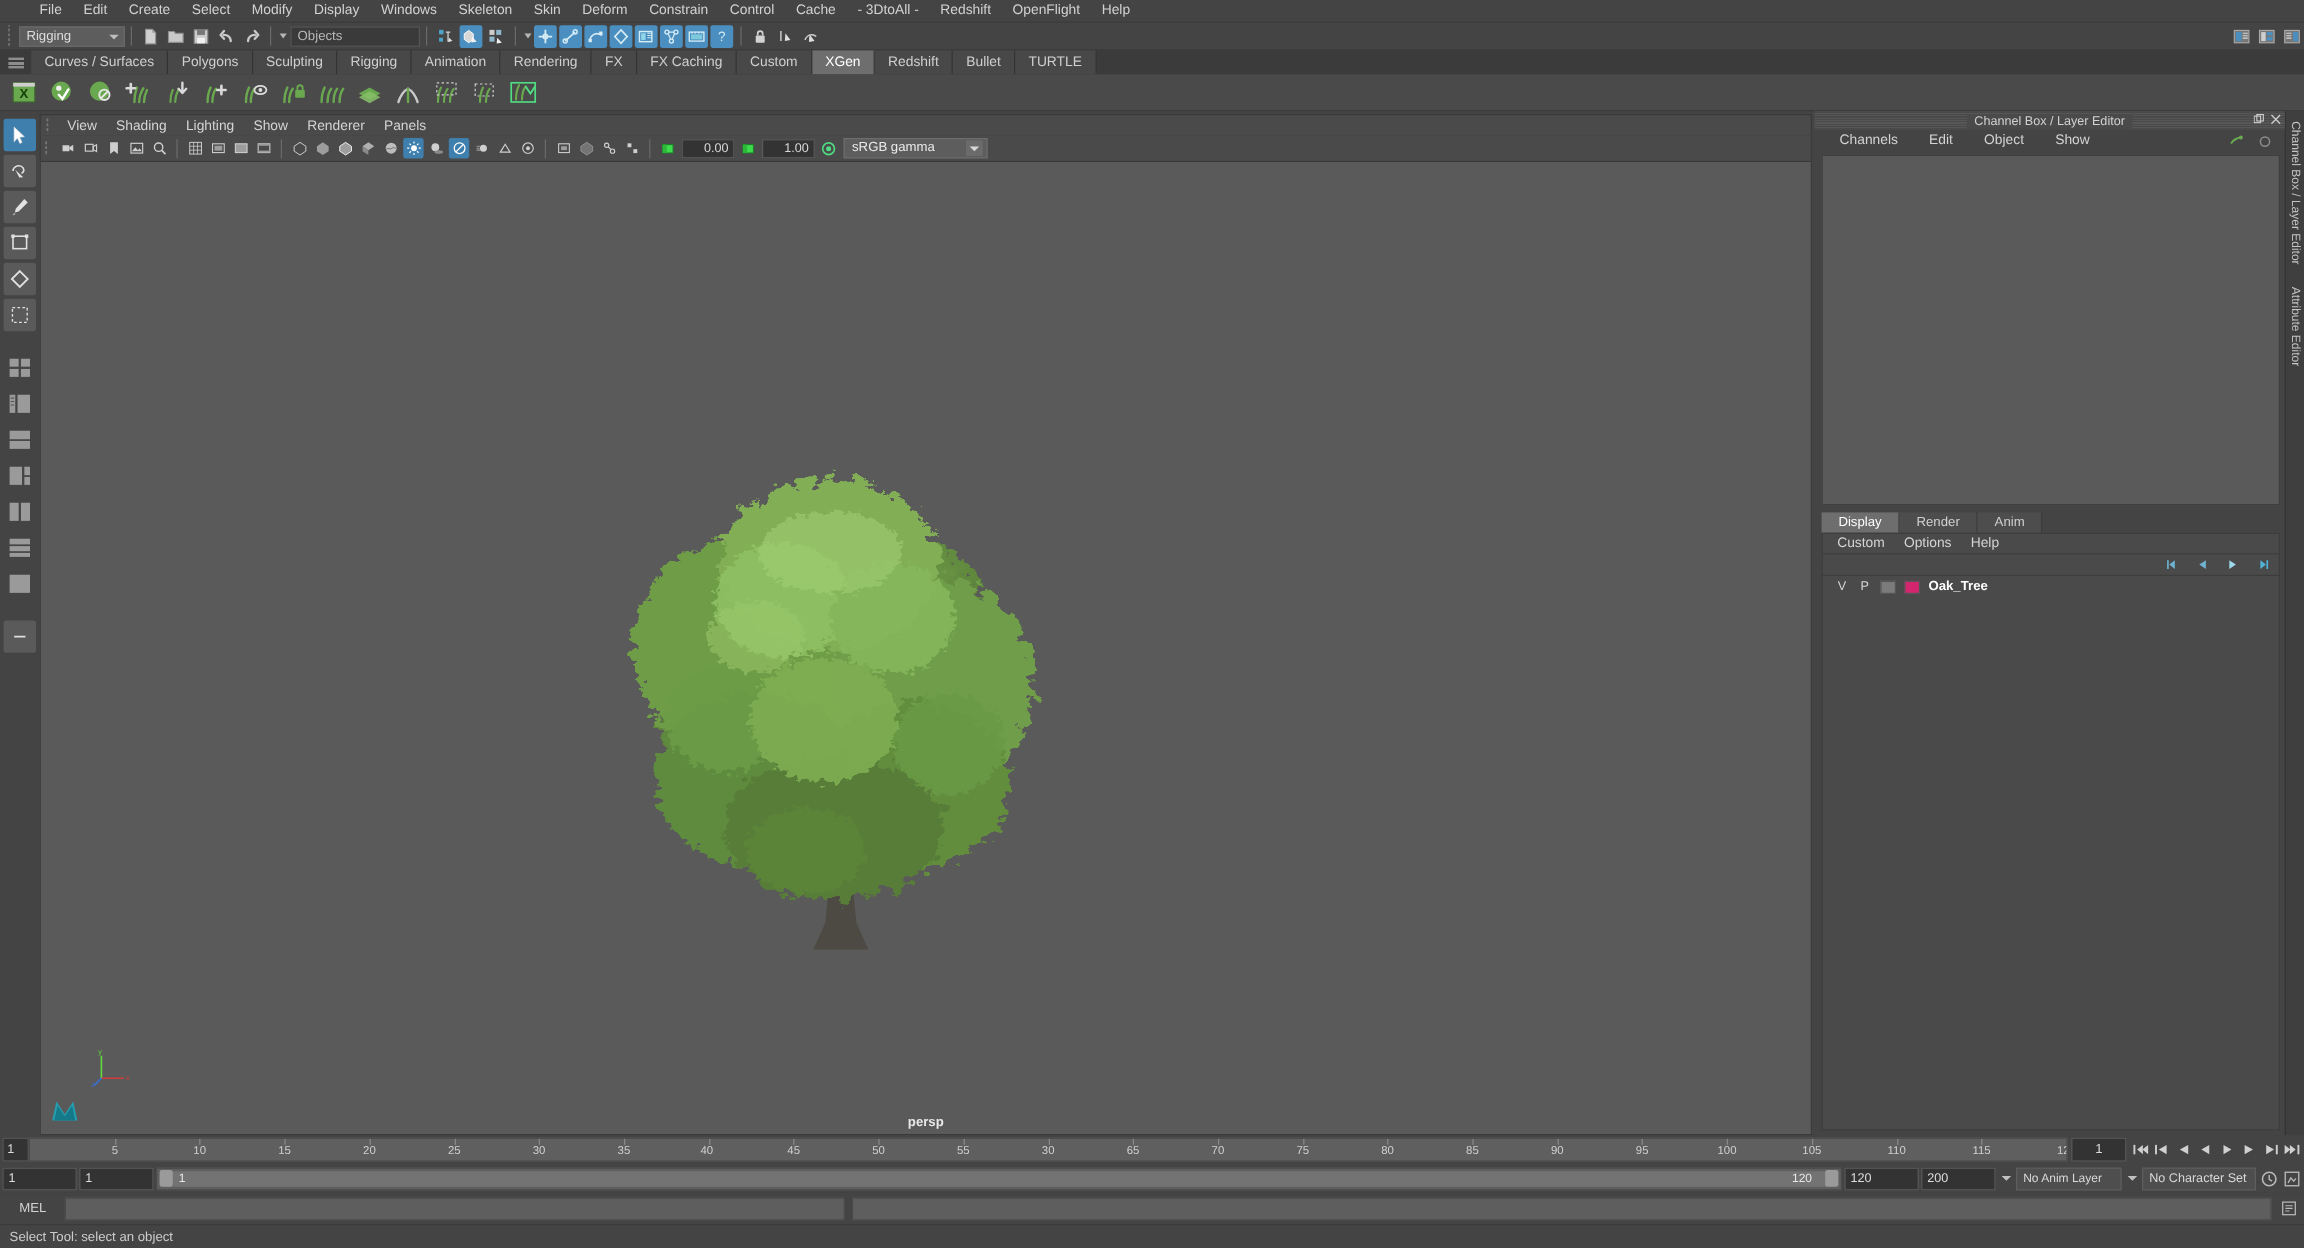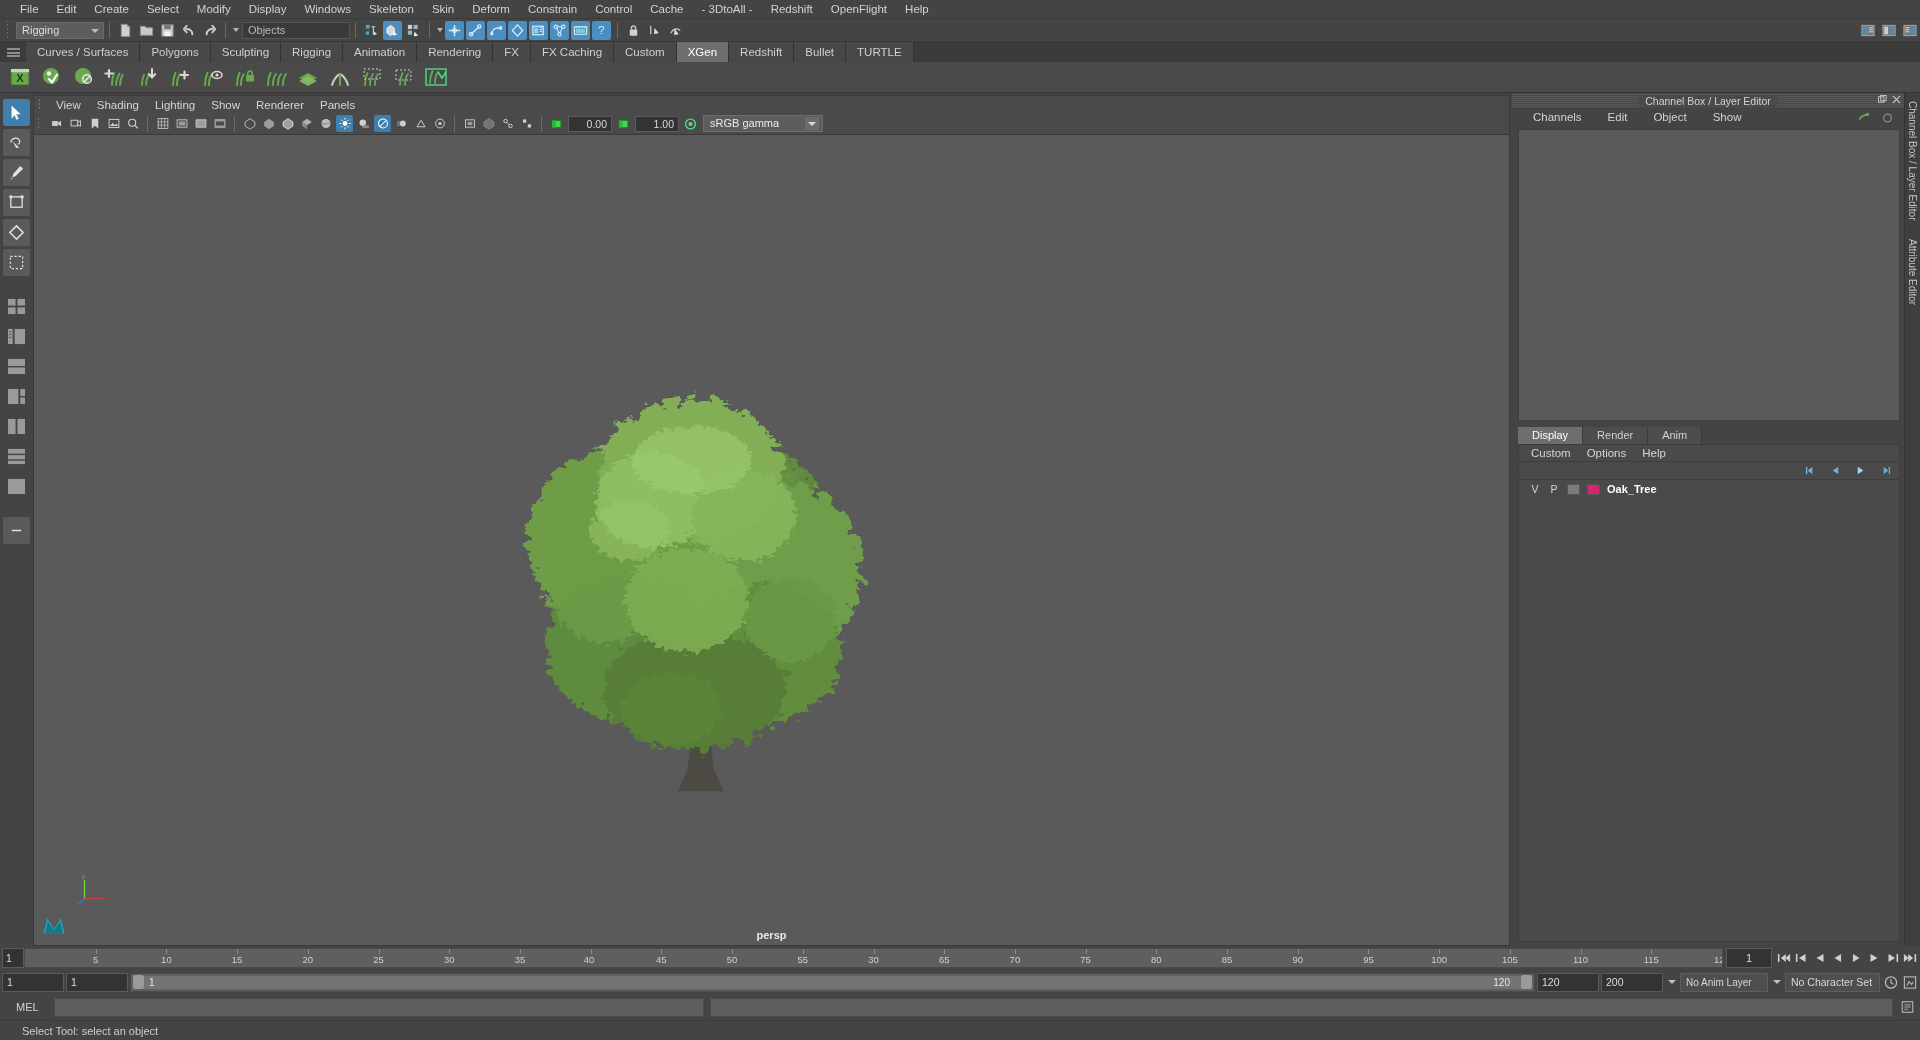--- a/index.html
+++ b/index.html
@@ -32,21 +32,21 @@
   .win-btn {
     width:46px; height:100%; display:flex; align-items:center; justify-content:center;
     color:#222; font-size:13px; line-height:1;
   }
   .win-btn.close { }
   .win-btn svg { display:block; }
 
   
   .menubar {
     height:19px; background:#444444; display:flex; align-items:center; flex:none;
-    padding-left:11px; border-bottom:1px solid #3b3b3b;
+    padding-left:24px; border-bottom:1px solid #3b3b3b;
   }
   .menu-item { padding:0 9px; font-size:11.5px; color:#d2d2d2; line-height:19px; white-space:nowrap; }
 
   
   .toolbar {
     height:23px; background:#444444; display:flex; align-items:center; flex:none;
     border-bottom:1px solid #3a3a3a; padding-left:2px;
   }
   .grip { width:8px; height:18px; margin:0 2px; flex:none;
     background-image:radial-gradient(circle, #6d6d6d 1px, transparent 1px);
@@ -199,21 +199,21 @@
      font-size:10.5px; display:flex; align-items:center; padding-left:5px; }
 
   
   .mel-row { height:26px; background:#444; display:flex; align-items:center; flex:none; gap:6px; padding:0 4px; }
   .mel-label { width:44px; font-size:11px; color:#d2d2d2; padding-left:12px; }
   .mel-input { width:650px; height:19px; background:#5e5e5e; border:1px solid #4a4a4a; }
   .mel-output { flex:1; height:19px; background:#5e5e5e; border:1px solid #4a4a4a; }
 
   
   .statusbar { height:20px; background:#444; display:flex; align-items:center; flex:none;
-     border-top:1px solid #3a3a3a; padding-left:22px; }
+     border-top:1px solid #3a3a3a; padding-left:8px; }
   .statusbar span { font-size:11px; color:#cdcdcd; }
 
   
   .tree-wrap { position:absolute; left:0; top:0; width:100%; height:100%; }
 </style>
 </head>
 <body>
 
 <div class="app">
 

